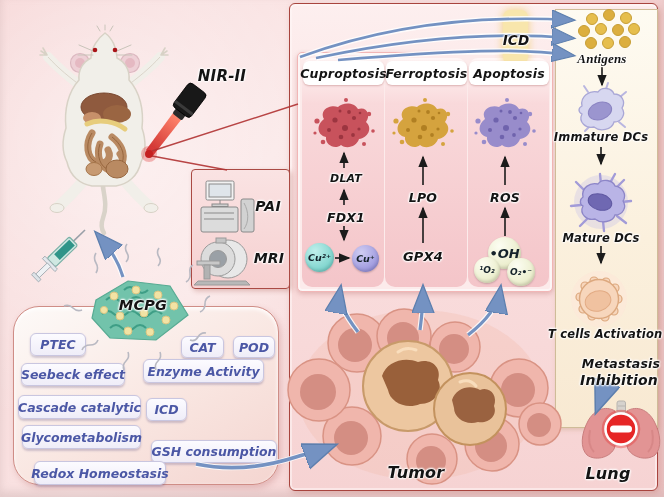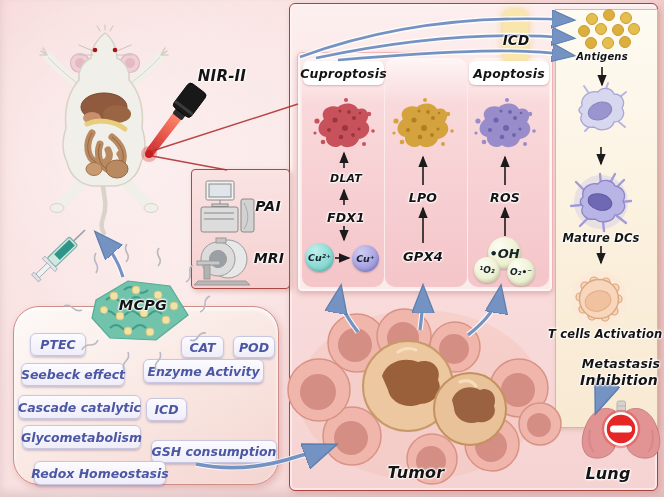--- a/index.html
+++ b/index.html
@@ -75,20 +75,21 @@
   <div class="pill" style="left:233px;top:336px;width:42px;height:22px;">POD</div>
   <div class="pill" style="left:21px;top:363px;width:104px;height:23px;">Seebeck effect</div>
   <div class="pill" style="left:143px;top:359px;width:121px;height:24px;">Enzyme Activity</div>
   <div class="pill" style="left:18px;top:395px;width:123px;height:24px;">Cascade catalytic</div>
   <div class="pill" style="left:146px;top:398px;width:41px;height:23px;">ICD</div>
   <div class="pill" style="left:22px;top:425px;width:119px;height:24px;">Glycometabolism</div>
   <div class="pill" style="left:151px;top:440px;width:126px;height:23px;">GSH consumption</div>
   <div class="pill" style="left:34px;top:461px;width:132px;height:24px;">Redox Homeostasis</div>
 
   <div class="colhead" style="left:303px;width:81px;">Cuproptosis</div>
+  <div class="colhead" style="left:386px;width:81px;">Ferroptosis</div>
   <div class="colhead" style="left:469px;width:80px;">Apoptosis</div>
 
   <svg class="art" width="664" height="497" viewBox="0 0 664 497">
     <defs>
       <linearGradient id="lgrad" x1="177" y1="117" x2="150" y2="153" gradientUnits="userSpaceOnUse">
         <stop offset="0" stop-color="#ff7a60"></stop>
           <stop offset="1" stop-color="#c81d1d"></stop>
       </linearGradient>
       <marker id="mBlk" markerWidth="9" markerHeight="8" refX="6.5" refY="3" orient="auto">
         <path d="M0,0 L7.5,3 L0,6 Z" fill="#1b1b1b"></path>
@@ -380,21 +381,22 @@
   <div class="hand" style="left:187px;top:67px;width:70px;font-size:15px;">NIR-II</div>
   <div class="hand" style="left:248px;top:198px;width:40px;font-size:14px;">PAI</div>
   <div class="hand" style="left:247px;top:250px;width:44px;font-size:14px;">MRI</div>
   <div class="hand" style="left:108px;top:297px;width:70px;font-size:14.5px;">MCPG</div>
   <div class="hand" style="left:316px;top:172px;width:60px;font-size:11px;">DLAT</div>
   <div class="hand" style="left:316px;top:210px;width:60px;font-size:12.5px;">FDX1</div>
   <div class="hand" style="left:393px;top:190px;width:60px;font-size:12.5px;">LPO</div>
   <div class="hand" style="left:391px;top:249px;width:64px;font-size:13px;">GPX4</div>
   <div class="hand" style="left:475px;top:190px;width:60px;font-size:12.5px;">ROS</div>
   <div class="hand" style="left:494px;top:32px;width:44px;font-size:13.5px;">ICD</div>
-  <div class="hand" style="left:560px;top:51px;width:84px;font-size:10px;">Antigens</div>
+  <div class="hand" style="left:560px;top:51px;width:84px;font-size:13px;font-family:Liberation Serif, serif;">Antigens</div>
+  <div class="hand" style="left:550px;top:130px;width:102px;font-size:11.5px;">Immature DCs</div>
   <div class="hand" style="left:552px;top:231px;width:98px;font-size:11.5px;">Mature DCs</div>
   <div class="hand" style="left:548px;top:327px;width:112px;font-size:11.5px;">T cells Activation</div>
   <div class="hand" style="left:576px;top:356px;width:90px;font-size:12.5px;">Metastasis</div>
   <div class="hand" style="left:576px;top:372px;width:86px;font-size:14px;">Inhibition</div>
   <div class="hand" style="left:376px;top:463px;width:80px;font-size:16px;">Tumor</div>
   <div class="hand" style="left:568px;top:464px;width:80px;font-size:16px;">Lung</div>
 
 </div>
 
 </body></html>

